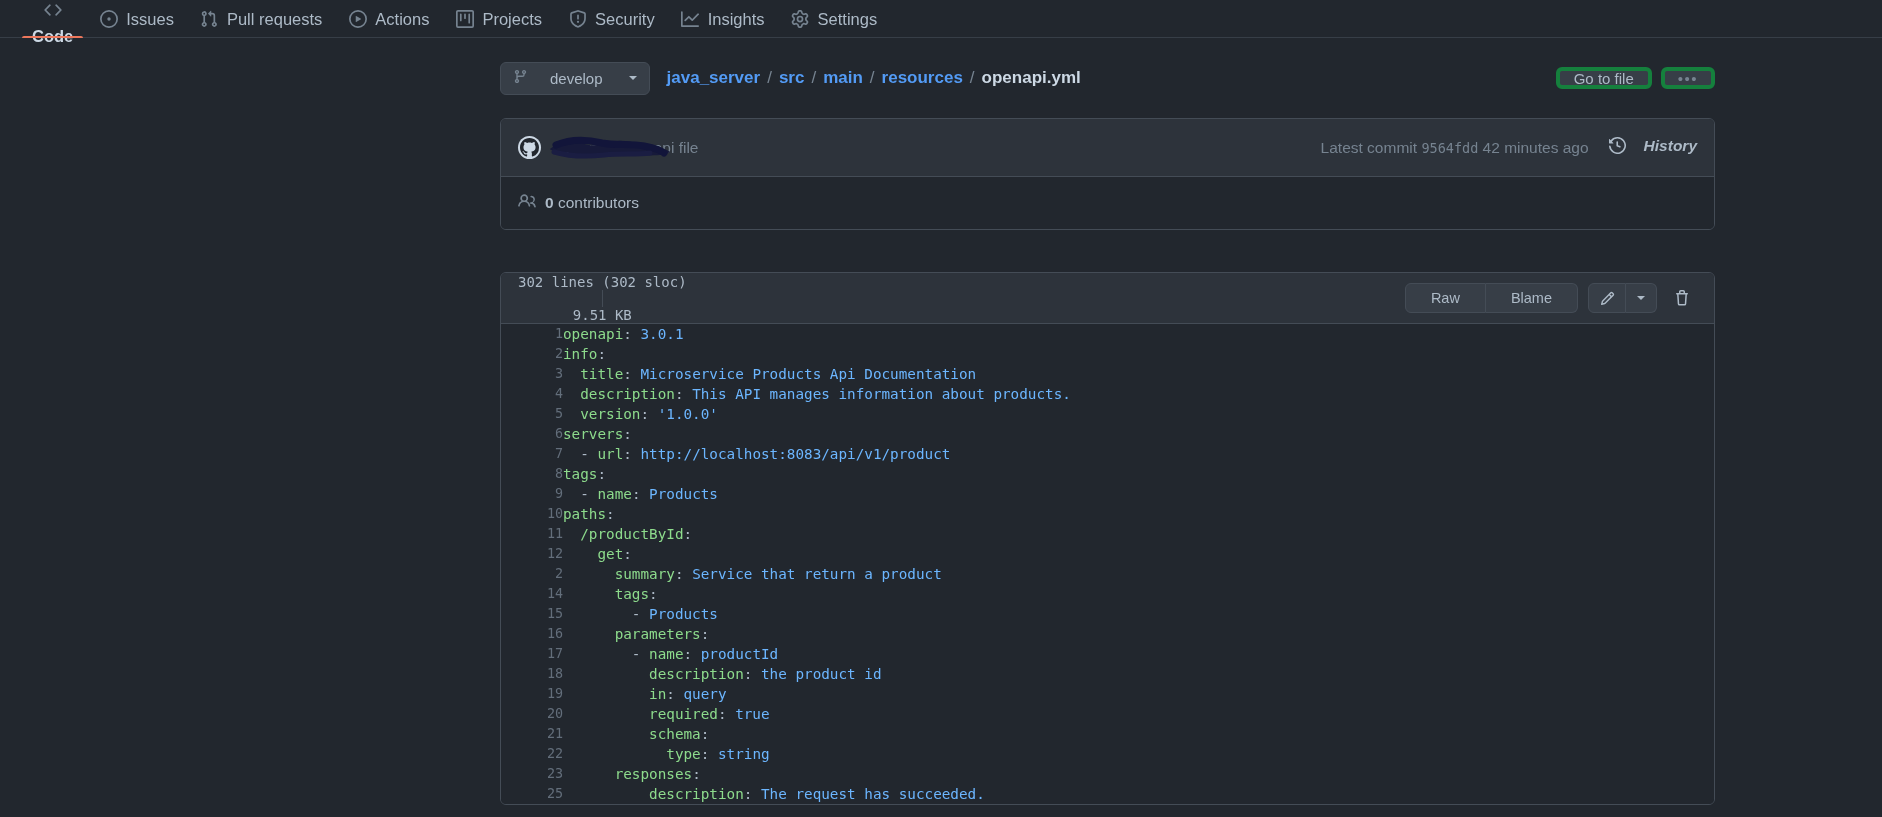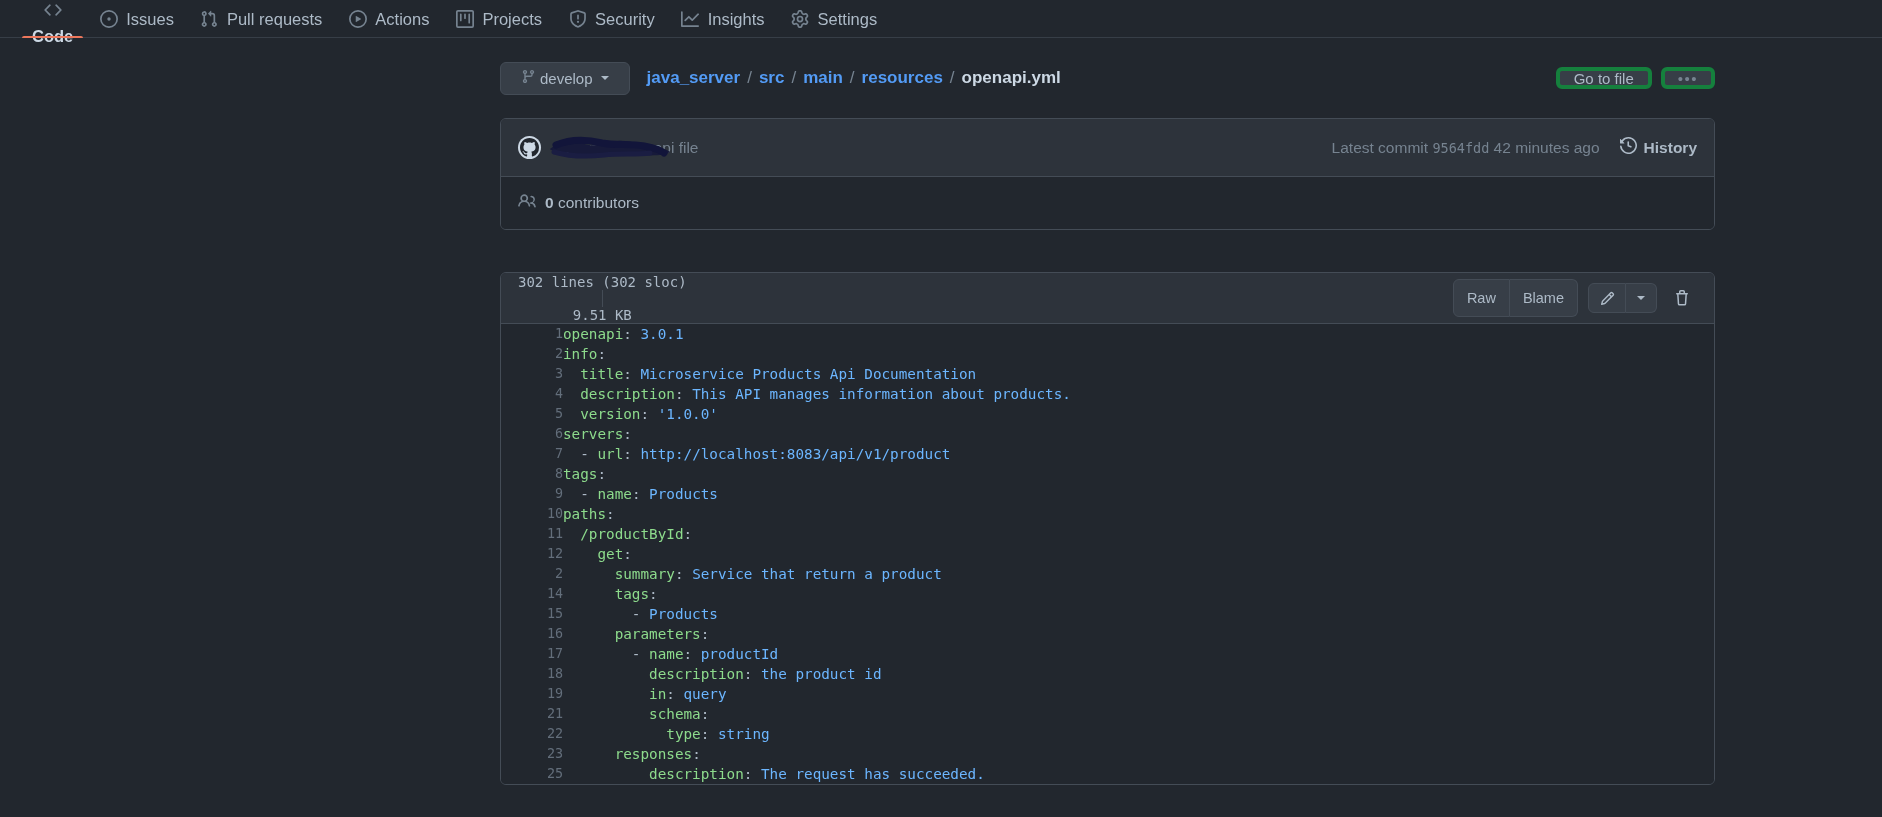--- a/index.html
+++ b/index.html
@@ -74,23 +74,23 @@
   
   .file-head-row {
     display: flex;
     align-items: center;
     height: 36px;
     margin-bottom: 22px;
   }
   .branch-btn {
     display: flex;
     align-items: center;
-    gap: 4px;
+    gap: 22px;
     height: 33px;
-    padding: 0 20px;
+    padding: 0 12px;
     background: #373e47;
     border: 1px solid #444c56;
     border-radius: 6px;
     color: #adbac7;
     font-size: 15px;
     cursor: pointer;
     white-space: nowrap;
   }
   .branch-btn .caret {
     width: 0; height: 0;
@@ -190,25 +190,26 @@
     color: #768390;
     white-space: nowrap;
   }
   .commit-sha {
     font-family: "DejaVu Sans Mono", monospace;
     font-size: 13.5px;
     color: #768390;
   }
   .history-link {
     display: flex;
-    align-items: center;
-    gap: 7px;
+    align-items: flex-start;
+    gap: 18px;
     color: #adbac7;
     font-weight: 600;
     cursor: pointer;
+    font-style: italic;
   }
   .contributors-row {
     height: 53px;
     display: flex;
     align-items: center;
     padding: 0 17px;
     border-top: 1px solid #444c56;
     background: #22272e;
   }
   .contributors-row .label {
@@ -250,22 +251,22 @@
     margin: 0 16px;
   }
   .toolbar-right {
     margin-left: auto;
     display: flex;
     align-items: center;
     gap: 10px;
   }
   .seg-group { display: flex; }
   .seg {
-    height: 38px;
-    padding: 0 13px;
+    height: 30px;
+    padding: 0 25px;
     background: #373e47;
     border: 1px solid #444c56;
     color: #adbac7;
     font-size: 14.5px;
     display: inline-flex;
     align-items: center;
     cursor: pointer;
   }
   .seg:first-child { border-radius: 6px 0 0 6px; }
   .seg:last-child { border-radius: 0 6px 6px 0; border-left: none; }
@@ -587,20 +588,24 @@
               </tr>
               <tr>
                 <td class="ln">18</td>
                 <td class="cl"><span class="k">          description</span><span class="p">: </span><span class="v">the product id</span></td>
               </tr>
               <tr>
                 <td class="ln">19</td>
                 <td class="cl"><span class="k">          in</span><span class="p">: </span><span class="v">query</span></td>
               </tr>
               <tr>
+                <td class="ln">20</td>
+                <td class="cl"><span class="k">          required</span><span class="p">: </span><span class="v">true</span></td>
+              </tr>
+              <tr>
                 <td class="ln">21</td>
                 <td class="cl"><span class="k">          schema</span><span class="p">:</span></td>
               </tr>
               <tr>
                 <td class="ln">22</td>
                 <td class="cl"><span class="k">            type</span><span class="p">: </span><span class="v">string</span></td>
               </tr>
               <tr>
                 <td class="ln">23</td>
                 <td class="cl"><span class="k">      responses</span><span class="p">:</span></td>

